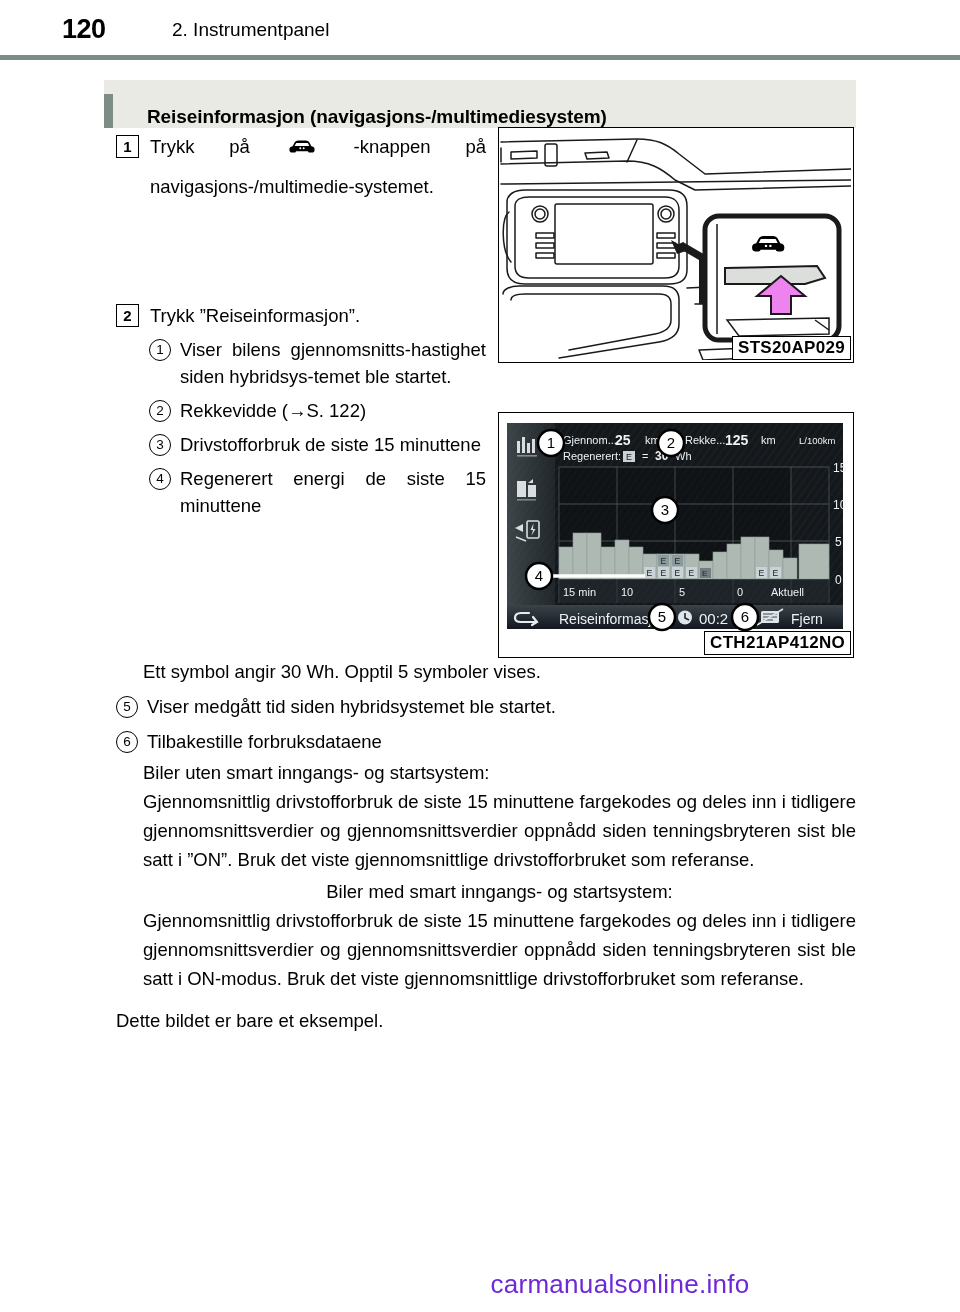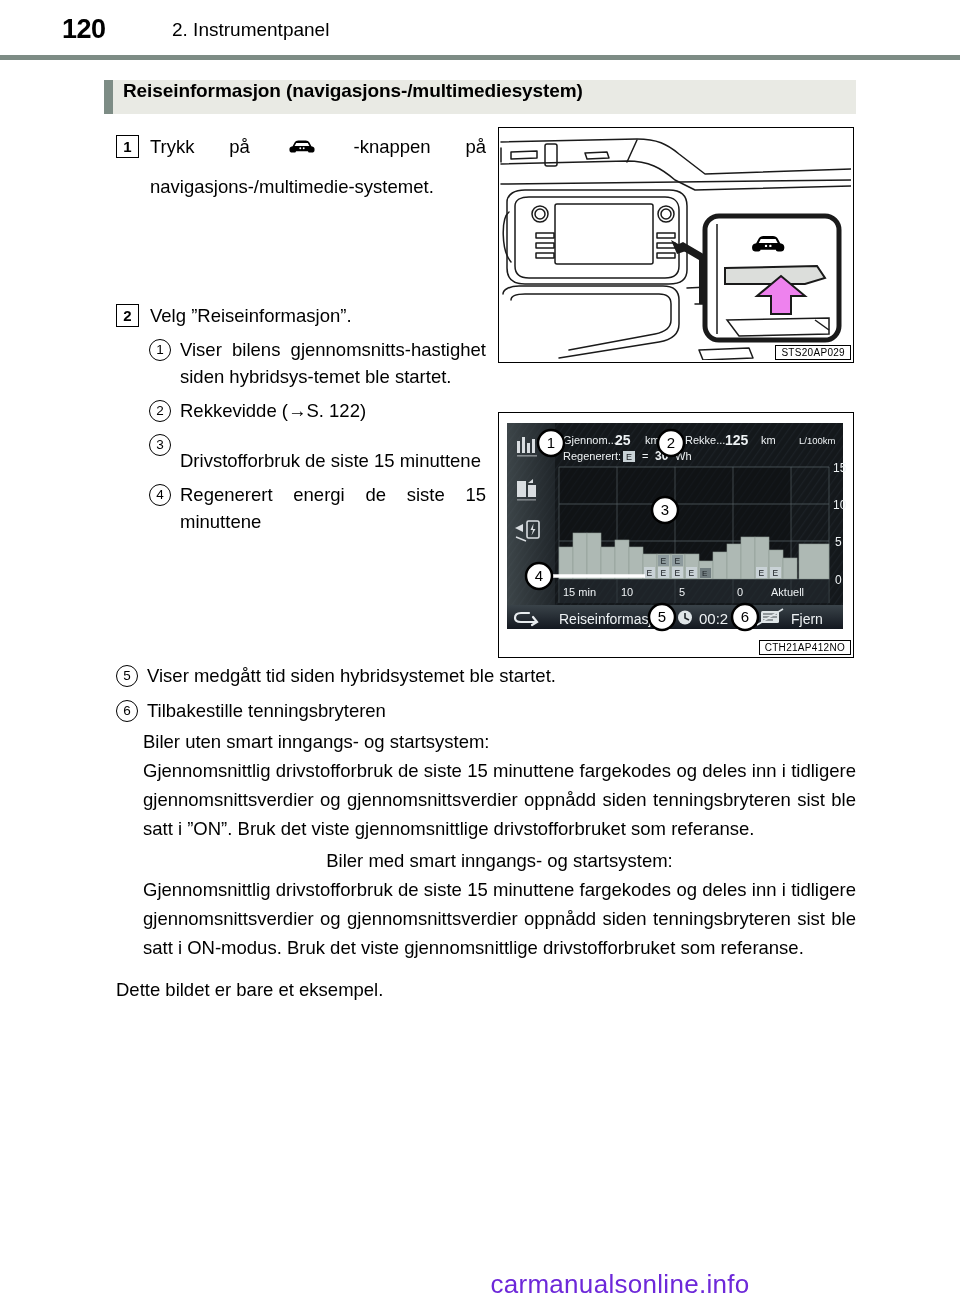--- a/index.html
+++ b/index.html
@@ -42,24 +42,25 @@
     width: 960px;
     height: 5px;
     background: #7d8c85;
   }
 
   
   .section-banner {
     position: absolute;
     left: 104px; top: 80px;
     width: 752px;
-    height: 34px;
+    height: 48px;
     background: #e9eae4;
     display: flex;
-    align-items: flex-start;
+    align-items: flex-end;
+    gap: 24px;
   }
   .banner-accent {
     width: 9px;
     height: 34px;
     background: #7d8c85;
     flex: 0 0 auto;
   }
   .banner-text {
     font-size: 19px;
     font-weight: bold;
@@ -173,22 +174,22 @@
   }
   #fig-dash { left: 498px; top: 127px; width: 356px; height: 236px; }
   #fig-screen { left: 498px; top: 412px; width: 356px; height: 246px; }
 
   .fig-caption {
     position: absolute;
     right: 2px;
     bottom: 2px;
     background: #fff;
     border: 1.3px solid #000;
-    font-size: 10px;
-    font-weight: normal;
+    font-size: 17px;
+    font-weight: bold;
     padding: 1px 5px 1px 5px;
     letter-spacing: 0.3px;
   }
 
   
   .watermark {
     position: absolute;
     left: 0;
     bottom: 12px;
     width: 960px;
@@ -231,54 +232,55 @@
           </svg>
         </span>
         <span>-knappen  på</span>
       </div>
       <div style="margin-top:13px;">navigasjons-/multimedie-systemet.</div>
     </div>
   </div>
 
   <div class="step" style="margin-top:102px;">
     <div class="step-num">2</div>
-    <div class="step-body">Velg ”Reiseinformasjon”.</div>
+    <div class="step-body">Trykk ”Reiseinformasjon”.</div>
   </div>
 
   <div class="sub-indent-left">
     <div class="sub-item">
       <span class="circ">1</span>
       <span class="sub-text just" style="text-align-last:left;">Viser  bilens  gjennomsnitts-hastighet  siden  hybridsys-temet ble startet.</span>
     </div>
     <div class="sub-item">
       <span class="circ">2</span>
       <span class="sub-text">Rekkevidde (→S. 122)</span>
     </div>
     <div class="sub-item">
       <span class="circ">3</span>
-      <span class="sub-text just" style="text-align-last:left;margin-top:16px;">Drivstofforbruk  de  siste  15 minuttene</span>
+      <span class="sub-text just" style="text-align-last:left;">Drivstofforbruk  de  siste  15 minuttene</span>
     </div>
     <div class="sub-item">
       <span class="circ">4</span>
       <span class="sub-text just" style="text-align-last:left;">Regenerert  energi  de  siste 15 minuttene</span>
     </div>
   </div>
 </div>
 
 <div class="wide-col">
 
+  <div class="note-line">Ett symbol angir 30 Wh. Opptil 5 symboler vises.</div>
 
   <div class="sub-wide">
     <span class="circ">5</span>
     <span class="sub-text">Viser medgått tid siden hybridsystemet ble startet.</span>
   </div>
 
   <div class="sub-wide">
     <span class="circ">6</span>
-    <span class="sub-text">Tilbakestille tenningsbryteren</span>
+    <span class="sub-text">Tilbakestille forbruksdataene</span>
   </div>
 
   <div class="para" style="margin-left:27px;">Biler uten smart inngangs- og startsystem:</div>
   <div class="para just" style="margin-left:27px;margin-top:0;">Gjennomsnittlig drivstofforbruk de siste 15 minuttene fargekodes og deles  inn  i  tidligere  gjennomsnittsverdier  og  gjennomsnittsverdier oppnådd  siden  tenningsbryteren  sist  ble  satt  i  ”ON”.  Bruk  det  viste gjennomsnittlige drivstofforbruket som referanse.</div>
 
   <div class="para" style="margin-left:27px;text-align:center;">Biler med smart inngangs- og startsystem:</div>
   <div class="para just" style="margin-left:27px;margin-top:0;">Gjennomsnittlig drivstofforbruk de siste 15 minuttene fargekodes og deles  inn  i  tidligere  gjennomsnittsverdier  og  gjennomsnittsverdier oppnådd  siden  tenningsbryteren  sist  ble  satt  i  ON-modus.  Bruk  det viste gjennomsnittlige drivstofforbruket som referanse.</div>
 
   <div class="indent-note">Dette bildet er bare et eksempel.</div>
 </div>

